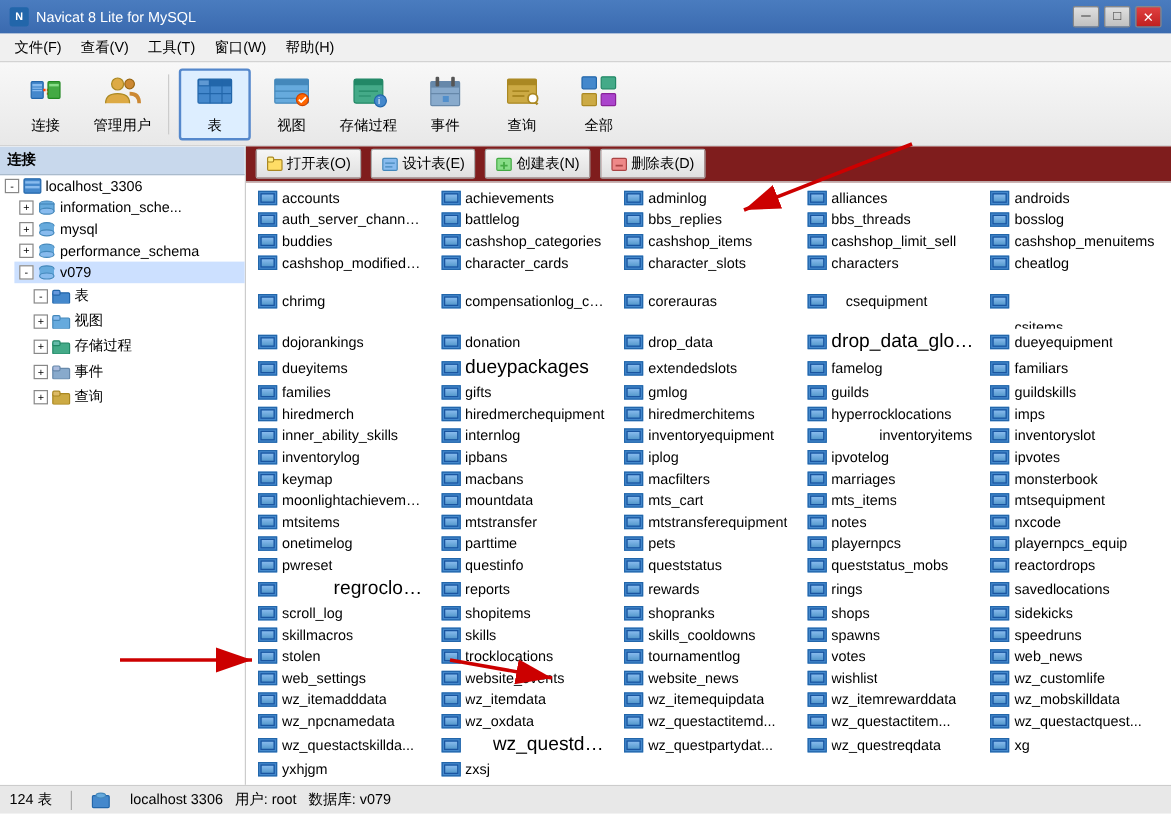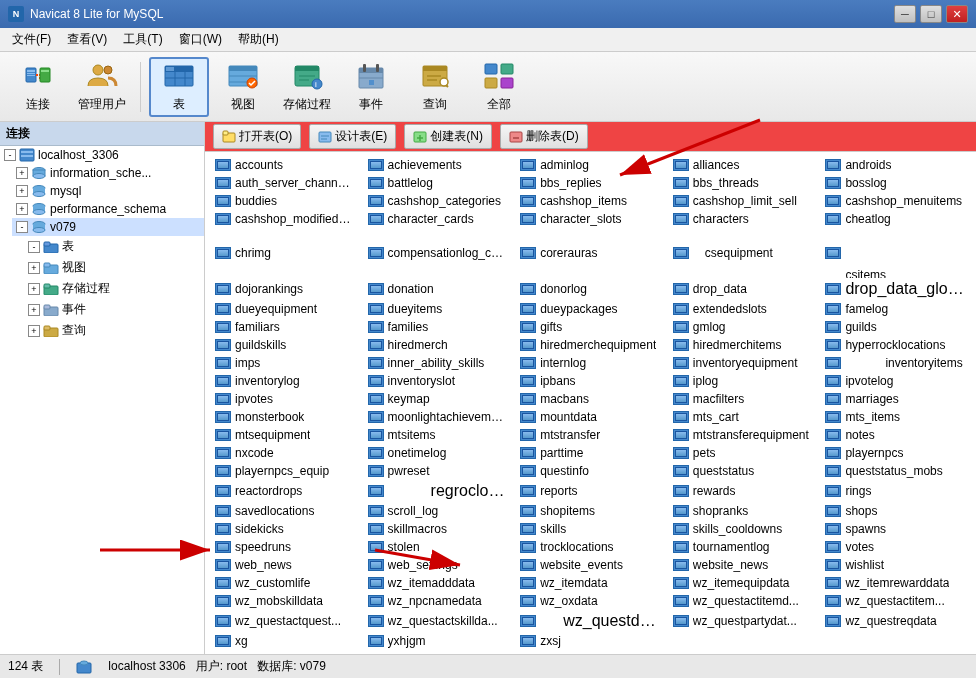--- a/index.html
+++ b/index.html
@@ -31,21 +31,21 @@
     .sidebar { width: 205px; border-right: 1px solid #ccc; background: white; overflow-y: auto; }
     .sidebar-header { background: #c8d8ec; padding: 3px 6px; font-weight: bold; font-size: 12px; border-bottom: 1px solid #aabbcc; }
     .tree-item { display: flex; align-items: center; gap: 3px; padding: 2px 4px; cursor: pointer; }
     .tree-item.selected { background: #cce0ff; }
     .tree-expand { width: 12px; height: 12px; border: 1px solid #888; display: flex; align-items: center; justify-content: center; font-size: 9px; cursor: pointer; background: white; flex-shrink: 0; }
     .indent1 { margin-left: 12px; }
     .indent2 { margin-left: 24px; }
 
     
     .content { flex: 1; display: flex; flex-direction: column; background: white; }
-    .content-toolbar { display: flex; align-items: center; border-bottom: 1px solid #ccc; background: #ef4444; height: 30px; padding: 0 8px; gap: 8px; }
+    .content-toolbar { display: flex; align-items: center; border-bottom: 1px solid #ccc; background: #7f1d1d; height: 30px; padding: 0 8px; gap: 8px; }
     .content-btn { display: flex; align-items: center; gap: 3px; padding: 3px 8px; border: 1px solid #aaa; background: linear-gradient(to bottom, #f5f5f5, #e0e0e0); cursor: pointer; border-radius: 2px; font-size: 12px; }
     .table-grid { flex: 1; overflow: auto; display: grid; grid-template-columns: repeat(5, 1fr); gap: 0; align-content: start; padding: 4px; }
     .table-row-item { display: flex; align-items: center; gap: 4px; padding: 2px 6px; cursor: pointer; white-space: nowrap; overflow: hidden; }
     .table-icon { width: 16px; height: 12px; background: #4488cc; border: 1px solid #2266aa; flex-shrink: 0; display: flex; align-items: center; justify-content: center; }
     .table-icon-inner { width: 12px; height: 8px; border: 1px solid #1a55a0; background: linear-gradient(to bottom, #88bbee, #5599cc); }
 
     
     .statusbar { height: 24px; background: #e8e8e8; border-top: 1px solid #ccc; display: flex; align-items: center; padding: 0 8px; gap: 16px; font-size: 12px; }
     .statusbar-sep { width: 1px; height: 16px; background: #aaa; }
 
@@ -489,26 +489,20 @@
           <div class="table-row-item">
             <div class="table-icon">
               <div class="table-icon-inner"></div>
             </div>
             <span style="font-size: 12px; overflow: hidden; text-overflow: ellipsis;">donation</span>
           </div>
           <div class="table-row-item">
             <div class="table-icon">
               <div class="table-icon-inner"></div>
             </div>
-            <span style="font-size: 12px; overflow: hidden; text-overflow: ellipsis;">donorlog</span>
-          </div>
-          <div class="table-row-item">
-            <div class="table-icon">
-              <div class="table-icon-inner"></div>
-            </div>
             <span style="font-size: 12px; overflow: hidden; text-overflow: ellipsis;">drop_data</span>
           </div>
           <div class="table-row-item">
             <div class="table-icon">
               <div class="table-icon-inner"></div>
             </div>
             <span style="font-size: 16px; overflow: hidden; text-overflow: ellipsis;">drop_data_global</span>
           </div>
           <div class="table-row-item">
             <div class="table-icon">
@@ -519,21 +513,21 @@
           <div class="table-row-item">
             <div class="table-icon">
               <div class="table-icon-inner"></div>
             </div>
             <span style="font-size: 12px; overflow: hidden; text-overflow: ellipsis;">dueyitems</span>
           </div>
           <div class="table-row-item">
             <div class="table-icon">
               <div class="table-icon-inner"></div>
             </div>
-            <span style="font-size: 12px; overflow: hidden; text-overflow: ellipsis;">dueypackages</span>
+            <span style="font-size: 16px; overflow: hidden; text-overflow: ellipsis;">dueypackages</span>
           </div>
           <div class="table-row-item">
             <div class="table-icon">
               <div class="table-icon-inner"></div>
             </div>
             <span style="font-size: 12px; overflow: hidden; text-overflow: ellipsis;">extendedslots</span>
           </div>
           <div class="table-row-item">
             <div class="table-icon">
               <div class="table-icon-inner"></div>
@@ -627,27 +621,27 @@
           <div class="table-row-item">
             <div class="table-icon">
               <div class="table-icon-inner"></div>
             </div>
             <span style="font-size: 12px; overflow: hidden; text-overflow: ellipsis; margin-left: 40px;">inventoryitems</span>
           </div>
           <div class="table-row-item">
             <div class="table-icon">
               <div class="table-icon-inner"></div>
             </div>
+            <span style="font-size: 12px; overflow: hidden; text-overflow: ellipsis;">inventoryslot</span>
+          </div>
+          <div class="table-row-item">
+            <div class="table-icon">
+              <div class="table-icon-inner"></div>
+            </div>
             <span style="font-size: 12px; overflow: hidden; text-overflow: ellipsis;">inventorylog</span>
-          </div>
-          <div class="table-row-item">
-            <div class="table-icon">
-              <div class="table-icon-inner"></div>
-            </div>
-            <span style="font-size: 12px; overflow: hidden; text-overflow: ellipsis;">inventoryslot</span>
           </div>
           <div class="table-row-item">
             <div class="table-icon">
               <div class="table-icon-inner"></div>
             </div>
             <span style="font-size: 12px; overflow: hidden; text-overflow: ellipsis;">ipbans</span>
           </div>
           <div class="table-row-item">
             <div class="table-icon">
               <div class="table-icon-inner"></div>

